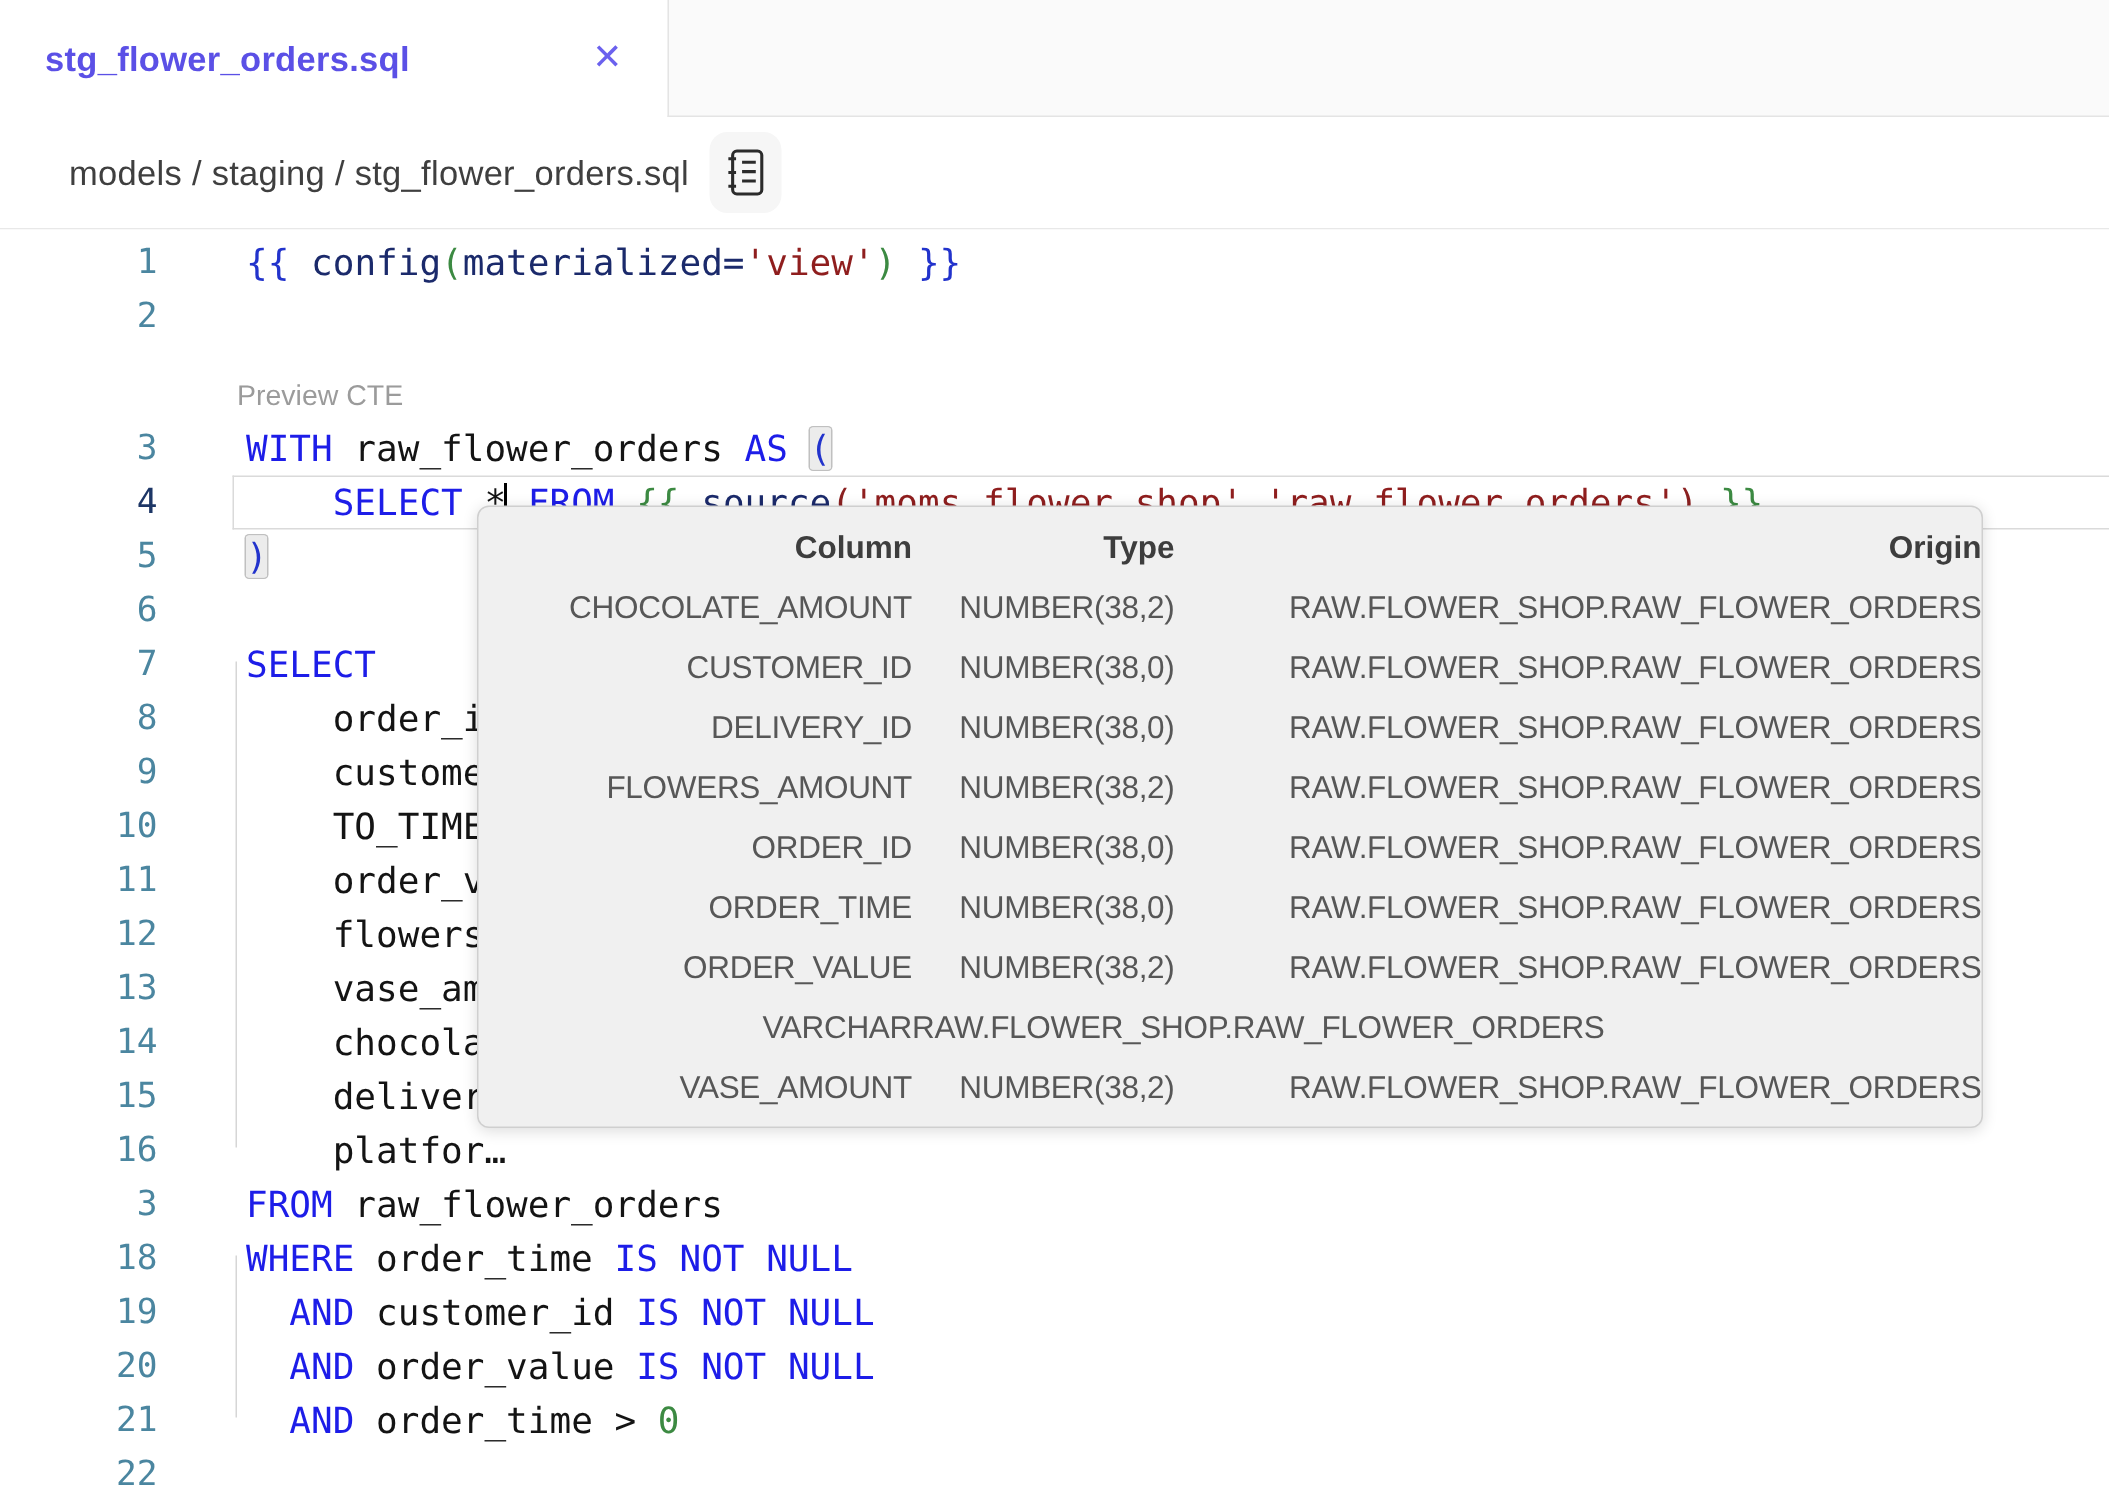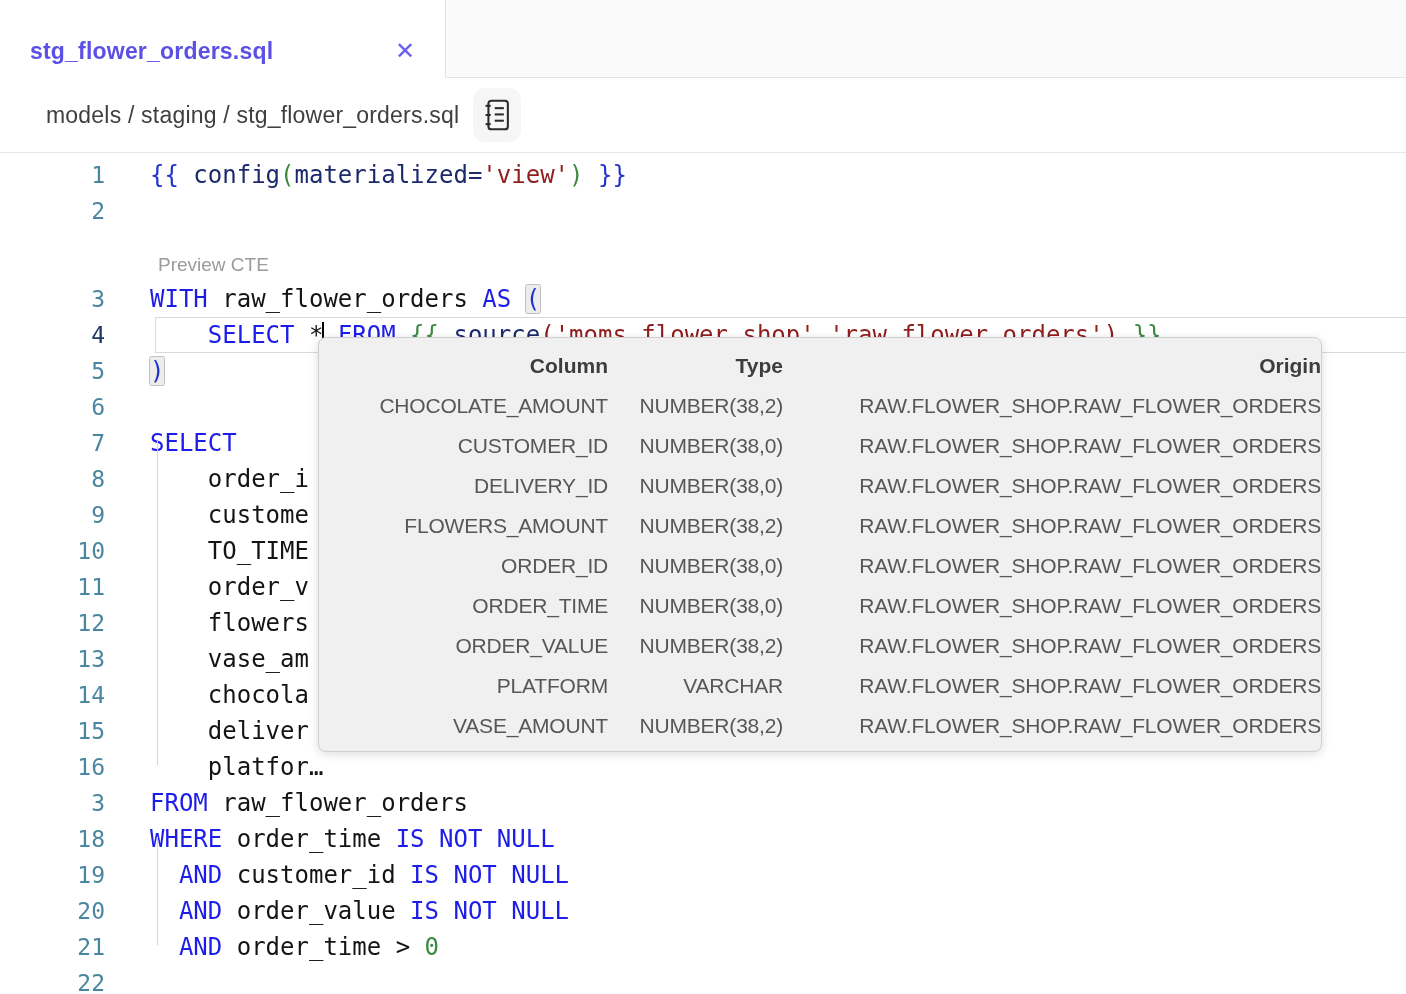--- a/index.html
+++ b/index.html
@@ -3,21 +3,21 @@
 <meta charset="utf-8">
 <style>
   html,body{margin:0;padding:0;}
   body{
     width:1406px;height:994px;position:relative;overflow:hidden;background:#ffffff;
     font-family:"Liberation Sans",sans-serif;
   }
   
   .tabbar{position:absolute;top:0;left:0;width:1406px;height:78px;}
   .tab{
-    position:absolute;top:12px;left:0;width:445px;height:78px;background:#ffffff;
+    position:absolute;top:0;left:0;width:445px;height:78px;background:#ffffff;
     display:flex;align-items:center;justify-content:space-between;
     padding:0 30px 0 30px;box-sizing:border-box;cursor:pointer;
   }
   .tab-label{color:var(--accent);font-size:23px;font-weight:700;letter-spacing:.2px;}
   .tab-close{color:#6b61ee;font-size:24px;font-weight:400;line-height:1;cursor:pointer;}
   .tabstrip-rest{
     position:absolute;top:0;left:445px;right:0;height:77px;background:var(--tabstrip-bg);
     border-left:1px solid var(--divider);border-bottom:1px solid var(--divider);
   }
   
@@ -35,21 +35,21 @@
     position:absolute;top:153px;left:0;right:0;bottom:0;background:#fff;
     font-family:"DejaVu Sans Mono","Liberation Mono",monospace;font-size:24px;
     padding-top:4px;cursor:text;
   }
   .row{display:flex;height:36px;line-height:36px;position:relative;}
   .gutter{
     width:105px;flex:none;text-align:right;color:var(--line-number);
     font-size:23px;user-select:none;cursor:pointer;
   }
   .row.current .gutter{color:var(--line-number-active);}
-  .code{margin-left:45px;white-space:pre;color:var(--identifier);}
+  .code{margin-left:59px;white-space:pre;color:var(--identifier);}
   .row.current::after{
     content:"";position:absolute;left:155px;right:0;top:0;bottom:0;pointer-events:none;
     border-top:1px solid var(--current-line-border);
     border-bottom:1px solid var(--current-line-border);
     border-left:1px solid var(--current-line-border);
   }
   .lens-row{height:32px;line-height:32px;padding-left:158px;
     font-family:"Liberation Sans",sans-serif;font-size:19px;color:var(--code-lens);margin-top:20px;}
   .tok.kw{color:var(--keyword);}
   .tok.id{color:var(--identifier);}
@@ -238,21 +238,20 @@
       <span>ORDER_TIME</span>
       <span>NUMBER(38,0)</span>
       <span>RAW.FLOWER_SHOP.RAW_FLOWER_ORDERS</span>
     </div>
     <div class="prow">
       <span>ORDER_VALUE</span>
       <span>NUMBER(38,2)</span>
       <span>RAW.FLOWER_SHOP.RAW_FLOWER_ORDERS</span>
     </div>
     <div class="prow">
-      <span>PLATFORM</span>
       <span>VARCHAR</span>
       <span>RAW.FLOWER_SHOP.RAW_FLOWER_ORDERS</span>
     </div>
     <div class="prow">
       <span>VASE_AMOUNT</span>
       <span>NUMBER(38,2)</span>
       <span>RAW.FLOWER_SHOP.RAW_FLOWER_ORDERS</span>
     </div>
   </div>
 

